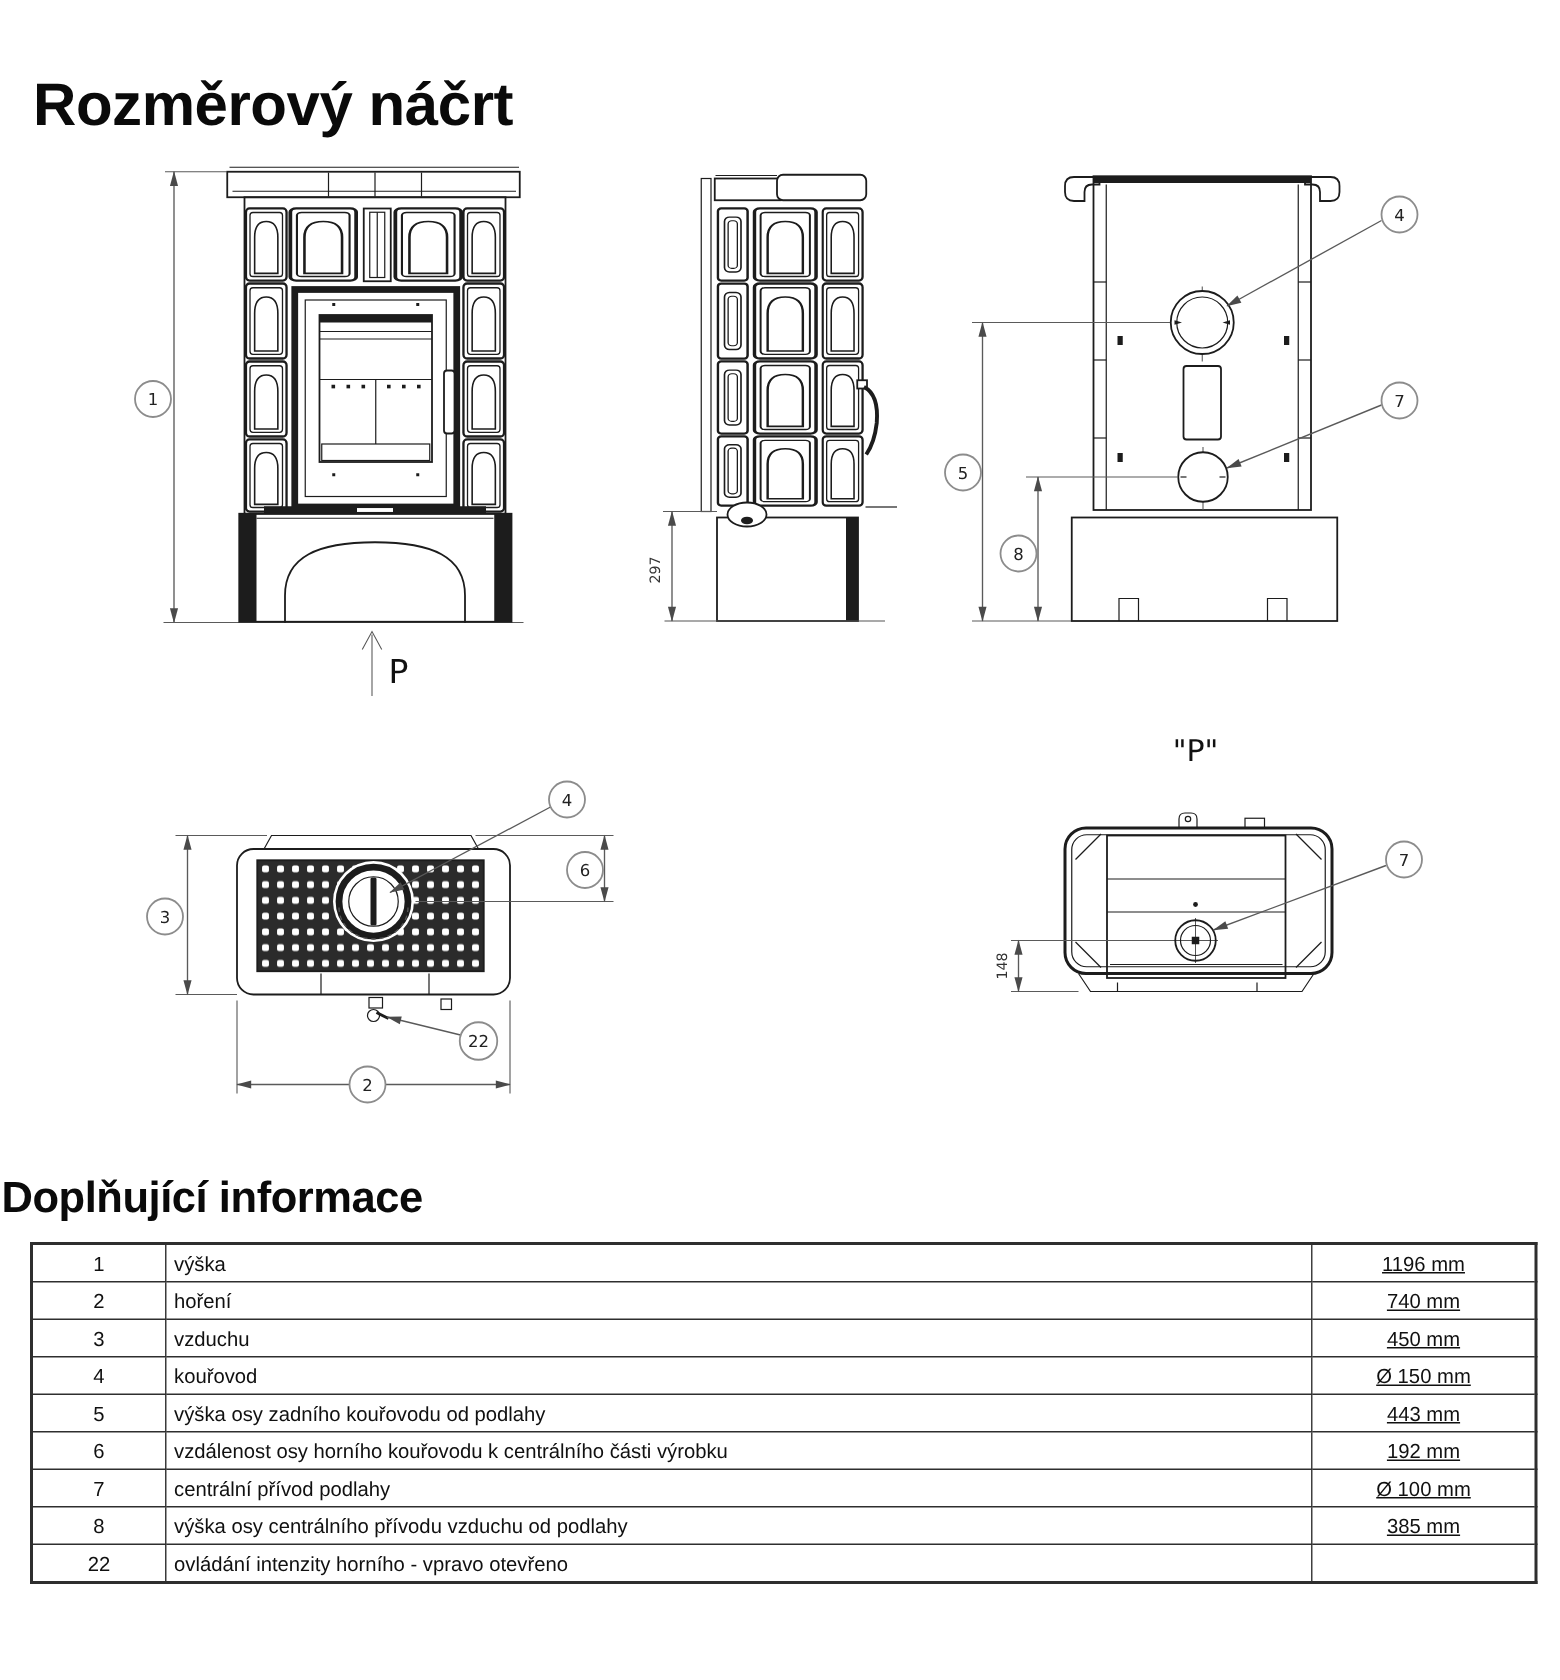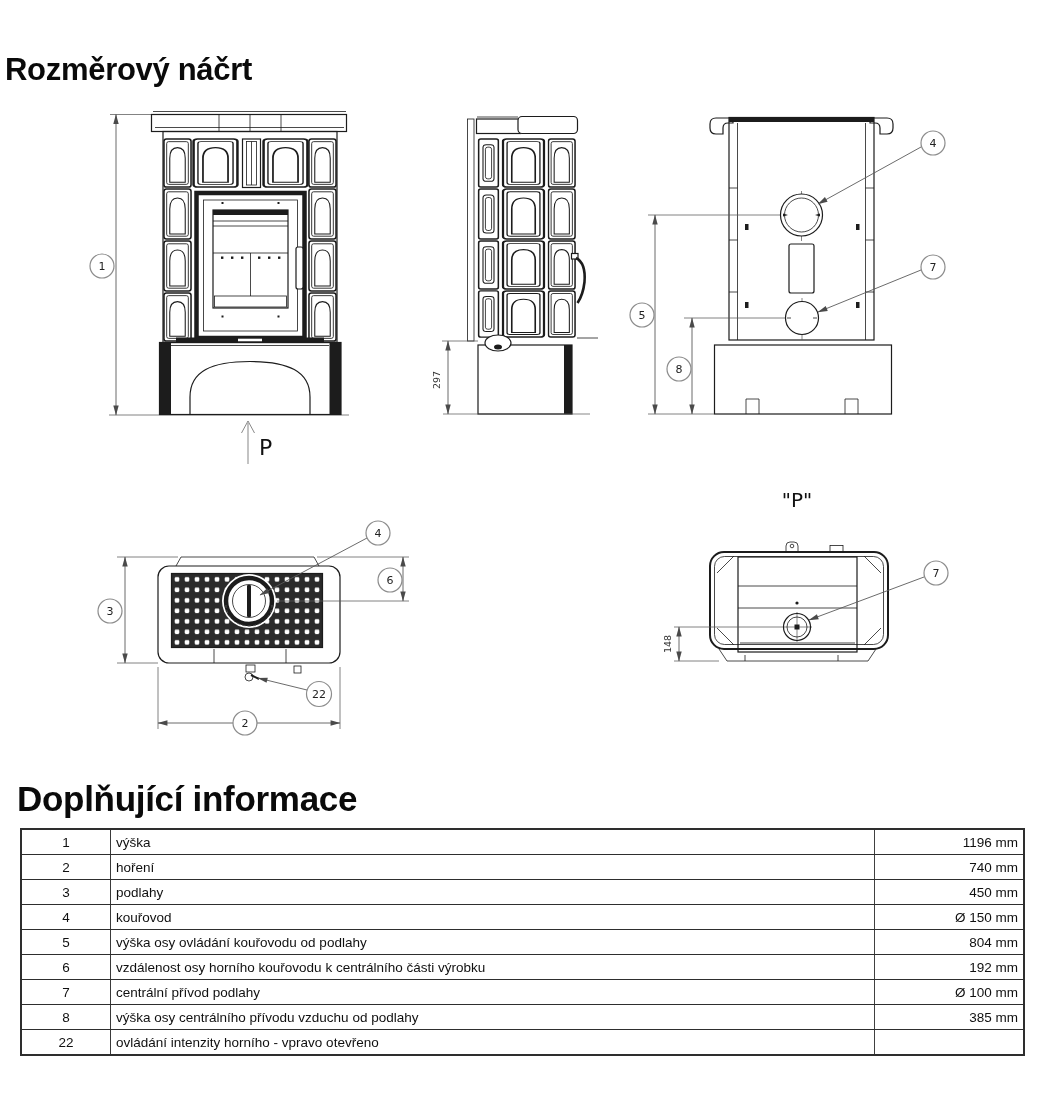--- a/index.html
+++ b/index.html
@@ -1,18 +1,18 @@
 <!DOCTYPE html>
 <html><head>
 <meta charset="utf-8">
 <style>
   html,body{margin:0;padding:0;background:#fff;}
   body{width:1040px;height:1120px;position:relative;font-family:"Liberation Sans","DejaVu Sans",sans-serif;overflow:hidden;}
-  h1.doc-title{position:absolute;left:5px;top:53px;margin:0;font-size:31px;line-height:34px;font-weight:700;color:#0a0a0a;letter-spacing:-0.3px;}
-  h2.doc-title{position:absolute;left:17px;top:783px;margin:0;font-size:35px;line-height:32px;font-weight:700;color:#0a0a0a;letter-spacing:-0.3px;}
+  h1.doc-title{position:absolute;left:22px;top:53px;margin:0;font-size:40px;line-height:34px;font-weight:700;color:#0a0a0a;letter-spacing:-0.3px;}
+  h2.doc-title{position:absolute;left:1px;top:783px;margin:0;font-size:29px;line-height:32px;font-weight:700;color:#0a0a0a;letter-spacing:-0.3px;}
   svg#drawing{position:absolute;left:0;top:0;}
   
   .s1{stroke:#1c1c1c;stroke-width:1.2;fill:none;stroke-linecap:square}
   .s0{stroke:#1c1c1c;stroke-width:0.8;fill:none}
   .sw{stroke:#1c1c1c;stroke-width:1.2;fill:#fff}
   .sw2{stroke:#1c1c1c;stroke-width:2;fill:#fff}
   .dk{fill:#1c1c1c;stroke:none}
   .dim{stroke:#5a5a5a;stroke-width:0.9;fill:none}
   .ext{stroke:#5a5a5a;stroke-width:0.75;fill:none}
   .thin{stroke:#555;stroke-width:0.7;fill:none}
@@ -20,21 +20,21 @@
   .bal text{font-family:"DejaVu Sans",sans-serif;font-size:11px;fill:#222;text-anchor:middle}
   .dtxt{font-family:"DejaVu Sans",sans-serif;font-size:9.5px;fill:#333;text-anchor:middle}
   .vlabel{font-family:"DejaVu Sans",sans-serif;font-size:22px;fill:#111}
   .ptitle{font-family:"DejaVu Sans",sans-serif;font-size:20px;fill:#111;text-anchor:middle}
   
   table.info{position:absolute;left:20px;top:828px;width:1005px;border-collapse:collapse;table-layout:fixed;font-size:13.5px;color:#101010;}
   table.info{border:2px solid #2e2e2e;}
   table.info td{border-top:1.5px solid #2e2e2e;border-bottom:1.5px solid #2e2e2e;height:24px;padding:0 5px;overflow:hidden;white-space:nowrap;}
   td.c-num{width:78px;text-align:center;border-right:1.2px solid #3a3a3a;}
   td.c-label{border-right:1px solid #404040;}
-  td.c-value{width:138px;text-align:right;}
+  td.c-value{width:138px;text-align:center;text-decoration:underline;}
 </style>
 </head>
 <body>
 
 <h1 class="doc-title">Rozměrový náčrt</h1>
 
 <svg id="drawing" width="1040" height="760" viewBox="0 0 1040 760">
   <defs>
     <marker id="dimA" viewBox="0 0 12 8" refX="11" refY="4" markerWidth="12" markerHeight="8" orient="auto-start-reverse">
       <path d="M0.5,1 L11.5,4 L0.5,7 Z" fill="#4a4a4a"></path>
@@ -371,32 +371,32 @@
       <td class="c-label">výška</td>
       <td class="c-value">1196 mm</td>
     </tr>
     <tr>
       <td class="c-num">2</td>
       <td class="c-label">hoření</td>
       <td class="c-value">740 mm</td>
     </tr>
     <tr>
       <td class="c-num">3</td>
-      <td class="c-label">podlahy</td>
+      <td class="c-label">vzduchu</td>
       <td class="c-value">450 mm</td>
     </tr>
     <tr>
       <td class="c-num">4</td>
       <td class="c-label">kouřovod</td>
       <td class="c-value">Ø 150 mm</td>
     </tr>
     <tr>
       <td class="c-num">5</td>
-      <td class="c-label">výška osy ovládání kouřovodu od podlahy</td>
-      <td class="c-value">804 mm</td>
+      <td class="c-label">výška osy zadního kouřovodu od podlahy</td>
+      <td class="c-value">443 mm</td>
     </tr>
     <tr>
       <td class="c-num">6</td>
       <td class="c-label">vzdálenost osy horního kouřovodu k centrálního části výrobku</td>
       <td class="c-value">192 mm</td>
     </tr>
     <tr>
       <td class="c-num">7</td>
       <td class="c-label">centrální přívod podlahy</td>
       <td class="c-value">Ø 100 mm</td>

